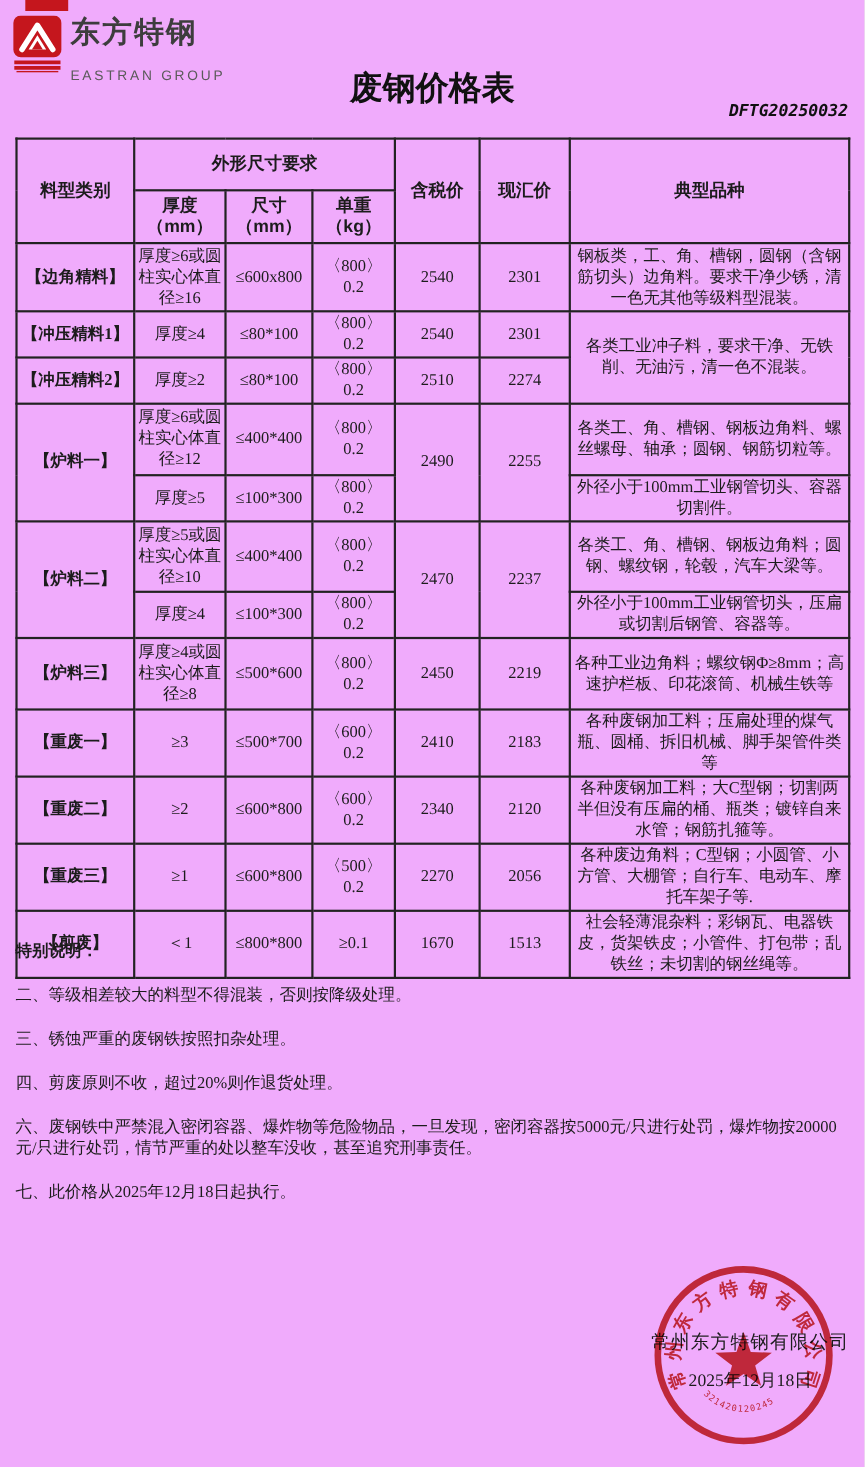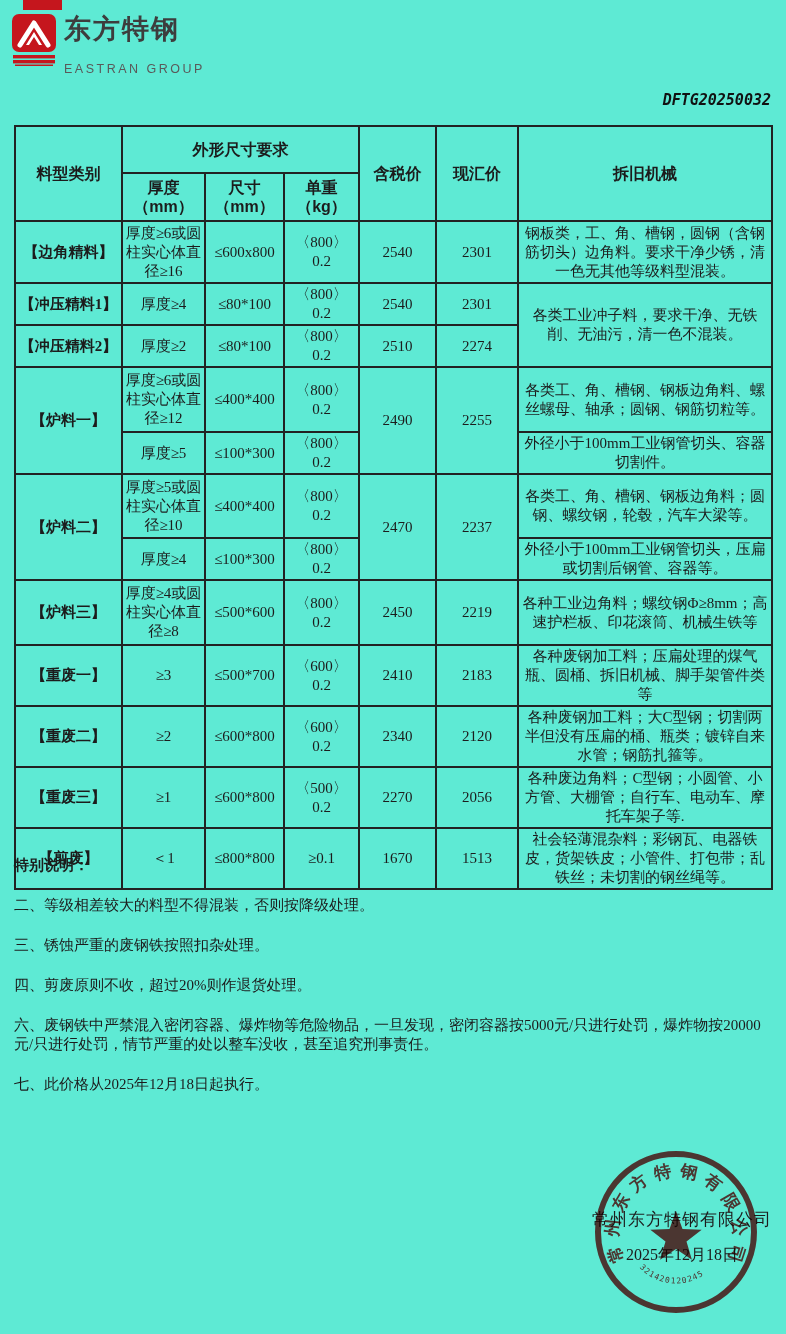--- a/index.html
+++ b/index.html
@@ -1,16 +1,16 @@
 <!DOCTYPE html>
 <html><head>
 <meta charset="utf-8">
 <style>
   html,body{margin:0;padding:0;background:#e8e8e8;}
-  .page{position:relative;width:786px;height:1334px;background:#5eead4;margin:0 auto;
+  .page{position:relative;width:786px;height:1334px;background:#f0abfc;margin:0 auto;
         font-family:"Liberation Serif",serif;color:#1c1c1c;overflow:hidden;}
 
   
   .top-artifact{position:absolute;left:23px;top:0;width:39px;height:10px;background:#c5161d;}
 
   
   .logo-block{position:absolute;left:12px;top:14px;display:flex;align-items:flex-start;}
   .logo-mark{width:44px;height:52px;}
   .logo-text{margin-left:8px;font-family:"Liberation Sans",sans-serif;}
   .logo-cn{font-size:27px;font-weight:bold;color:#3d3d3d;letter-spacing:2px;line-height:30px;}
@@ -59,39 +59,40 @@
       <rect x="1" y="41" width="42" height="3.4" fill="#c5161d"></rect>
       <rect x="1" y="46" width="42" height="3.4" fill="#c5161d"></rect>
       <rect x="3" y="50.5" width="38" height="1.5" fill="#c5161d"></rect>
     </svg>
     <div class="logo-text">
       <div class="logo-cn">东方特钢</div>
       <div class="logo-en">EASTRAN GROUP</div>
     </div>
   </div>
 
+  <div class="doc-title">废钢价格表</div>
   <div class="doc-no">DFTG20250032</div>
 
   <table class="price">
     <colgroup>
       <col style="width:107px">
         <col style="width:83px">
         <col style="width:79px">
       <col style="width:75px">
         <col style="width:77px">
         <col style="width:82px">
       <col style="width:254px">
     </colgroup>
     <thead>
       <tr class="h1">
         <th rowspan="2">料型类别</th>
         <th colspan="3">外形尺寸要求</th>
         <th rowspan="2">含税价</th>
         <th rowspan="2">现汇价</th>
-        <th rowspan="2">拆旧机械</th>
+        <th rowspan="2">典型品种</th>
       </tr>
       <tr class="h2">
         <th class="sub">厚度
 （mm）</th>
         <th class="sub">尺寸
 （mm）</th>
         <th class="sub">单重
 （kg）</th>
       </tr>
     </thead>

